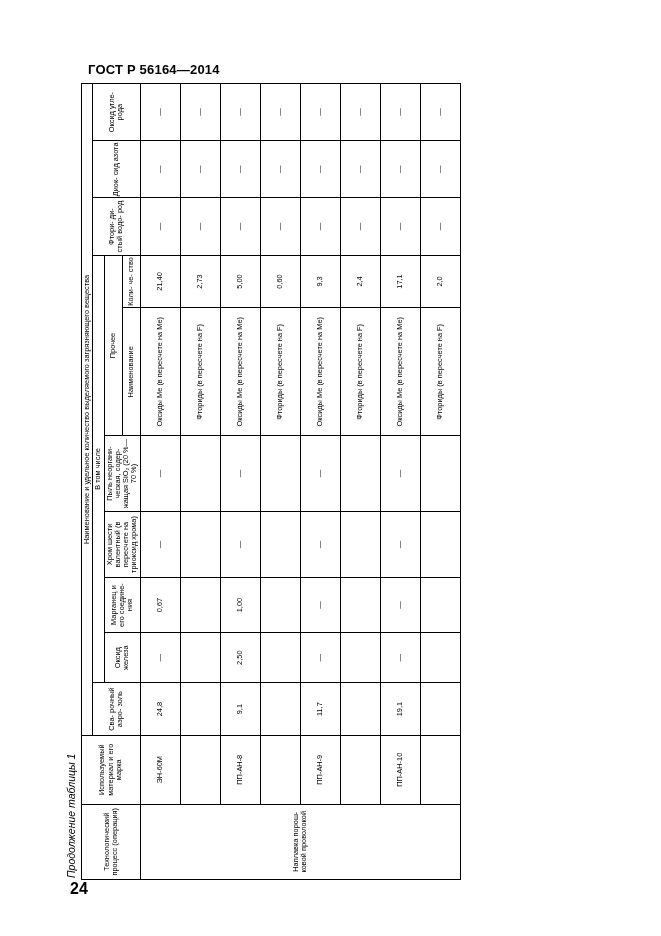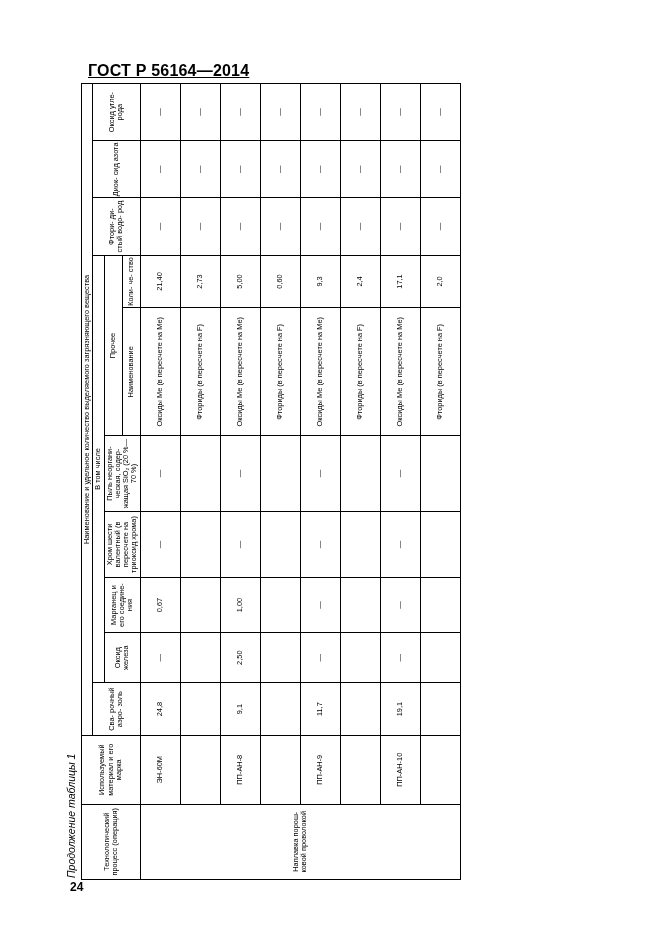--- a/index.html
+++ b/index.html
@@ -12,30 +12,29 @@
     position: relative;
     font-family: "Liberation Sans", sans-serif;
     color: #000;
     overflow: hidden;
   }
 
   
   .page-header {
     position: absolute;
     left: 88px; top: 62px;
-    font-size: 16px;
+    font-size: 13px;
     font-weight: bold;
     letter-spacing: 0.2px;
-    text-decoration: underline;
   }
 
   .page-number {
     position: absolute;
     left: 70px; top: 880px;
-    font-size: 12px;
+    font-size: 16px;
     font-weight: bold;
   }
 
   
   
   .rot-stage {
     position: absolute;
     left: 0; top: 0;
     width: 661px; height: 936px;
   }

